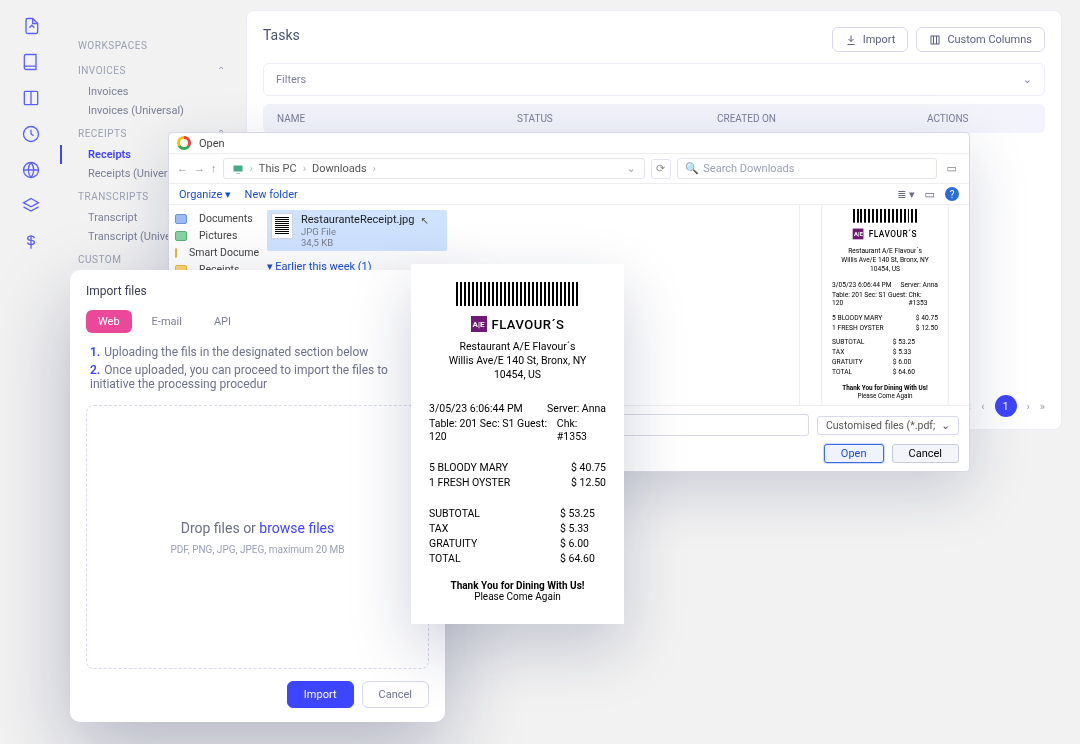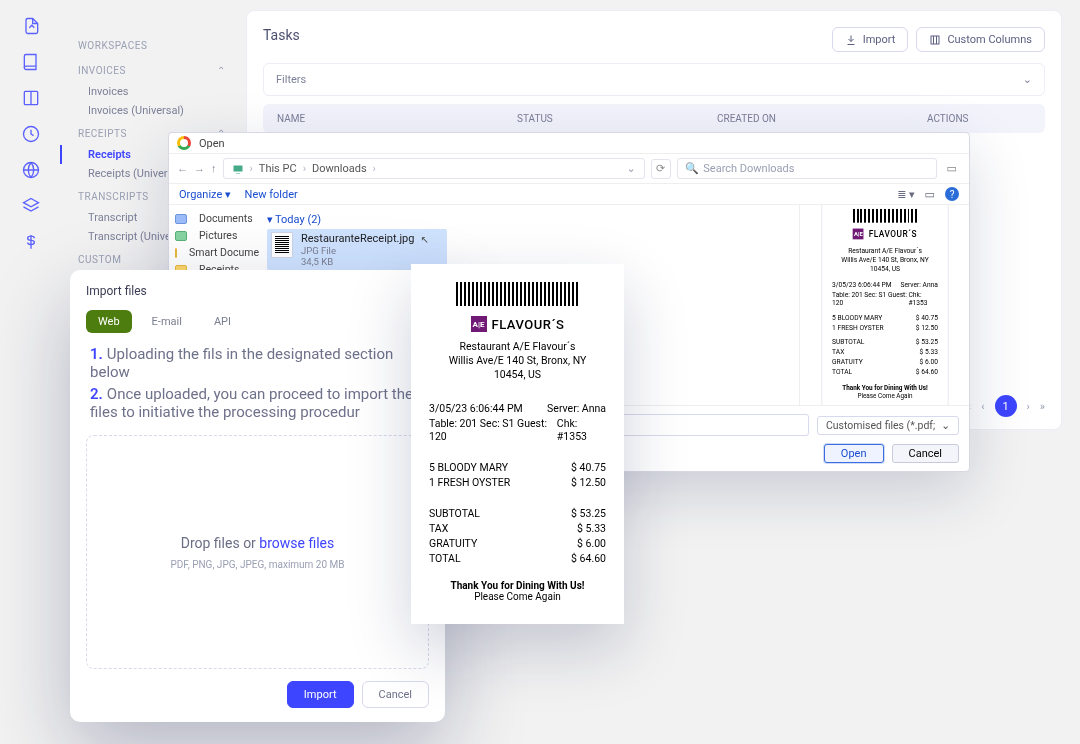--- a/index.html
+++ b/index.html
@@ -92,23 +92,23 @@
   .fd-btn.primary { border-color:#3a6de0; color:#1a4ecf; background:#eef3ff; box-shadow:0 0 0 1px rgba(58,109,224,.25);}
 
   
   .import-panel {
     position:absolute; left:70px; top:270px; width:375px; height:452px; background:#fff;
     border-radius:10px; box-shadow:0 30px 80px rgba(20,30,80,.28); padding:14px 16px; display:flex; flex-direction:column;
   }
   .ip-title { font-size:12px; color:#3b3e54; margin-bottom:12px; }
   .ip-tabs { display:flex; gap:8px; margin-bottom:12px; font-size:11px; }
   .ip-tab { padding:5px 12px; border-radius:6px; color:#7b7e90; }
-  .ip-tab.active{ background:#4d7c0f; color:#fff; }
+  .ip-tab.active{ background:#ec4899; color:#fff; }
   .ip-intro { font-size:10.5px; color:#6e718a; margin-bottom:6px; }
-  .ip-step { font-size:15px; color:#6e718a; padding-left:4px; margin-bottom:4px;}
+  .ip-step { font-size:12px; color:#6e718a; padding-left:4px; margin-bottom:4px;}
   .ip-step .num{ color:#3e45ff; font-weight:600; margin-right:4px;}
   .drop { flex:1; margin-top:10px; border:1.5px dashed #d7d9ec; border-radius:8px; display:flex; flex-direction:column; align-items:center; justify-content:center; gap:8px; color:#6b6e86; }
   .drop .main { font-size:14px; }
   .drop .main a{ color:#3e45ff; text-decoration:none; }
   .drop .sub { font-size:10px; color:#9aa0b4; }
   .ip-foot { display:flex; justify-content:flex-end; gap:8px; margin-top:12px; }
   .btn { border-radius:6px; padding:6px 16px; font-size:11px; }
   .btn-outline{ border:1px solid #d7d9ec; color:#6e718a; background:#fff;}
   .btn-primary{ background:#3e45ff; color:#fff; border:1px solid #3e45ff;}
 
@@ -125,21 +125,21 @@
   .brand .logo{ width:16px;height:16px;background:#701a75;color:#fff;font-size:8px;display:flex;align-items:center;justify-content:center;font-weight:700;}
   .brand .name{ font-size:13px; letter-spacing:.5px; font-weight:500;}
   .receipt.small .brand .logo{width:11px;height:11px;font-size:6px;}
   .receipt.small .brand .name{font-size:8.5px;}
   .r-center{ text-align:center; font-size:10.5px; line-height:1.35; margin-bottom:10px;}
   .receipt.small .r-center{font-size:6.8px; margin-bottom:6px;}
   .r-row { display:flex; justify-content:space-between; font-size:10.5px; padding:1px 0;}
   .receipt.small .r-row{font-size:6.8px;}
   .r-gap{height:8px;}
   .receipt.small .r-gap{height:5px;}
-  .r-total .r-row span:last-child{ min-width:46px; text-align:right;}
+  .r-total .r-row span:last-child{ min-width:46px; }
   .r-thanks{ text-align:center; font-size:10px; font-weight:700; margin-top:14px;}
   .receipt.small .r-thanks{font-size:6.5px; margin-top:8px;}
   .r-again{ text-align:center; font-size:10px;}
   .receipt.small .r-again{font-size:6.5px;}
 
   
   .glow {
     position:absolute; left:235px; top:150px; width:220px; height:190px; border-radius:50%;
     background:radial-gradient(circle, rgba(132,108,255,.42) 0%, rgba(132,108,255,.18) 42%, rgba(132,108,255,0) 70%);
     pointer-events:none;
@@ -339,21 +339,20 @@
       <div class="node">
           <span class="fico folder"></span>
           <span>Documents</span>
         </div>
       <div class="node">
           <span class="fico folder"></span>
           <span>Client</span>
         </div>
     </div>
     <div class="fd-list">
-      <div class="grp-head">Today (2)</div>
       <div class="file-row sel">
         <div class="thumb">
             <div style="width:14px;height:18px;background:repeating-linear-gradient(#000 0 1px,#fff 1px 2px)"></div>
           </div>
         <div class="row-text">
           <div class="fn">RestauranteReceipt.jpg</div>
           <div class="meta">JPG File</div>
           <div class="meta">34,5 KB</div>
         </div>
         <span style="position:relative;top:2px;left:-2px;font-size:10px">↖</span>

